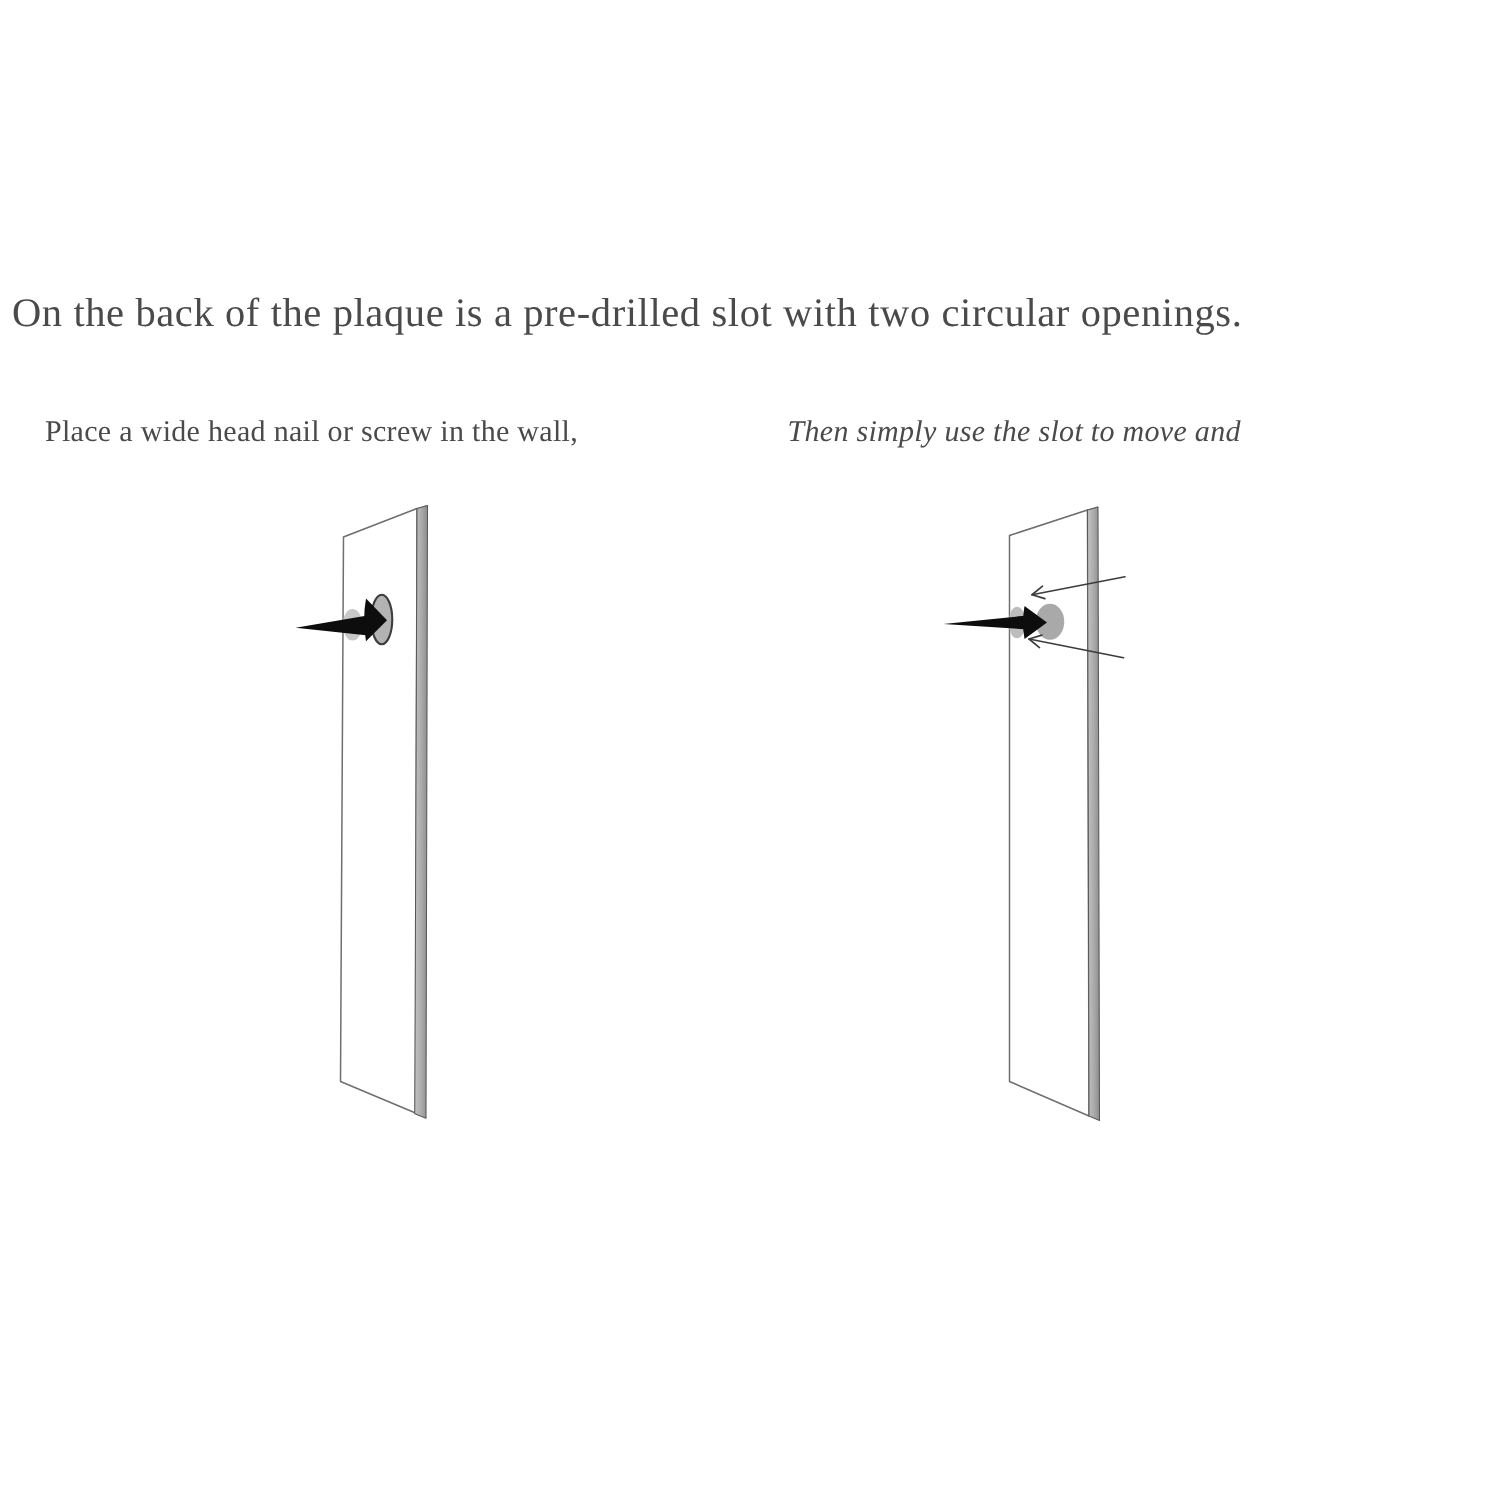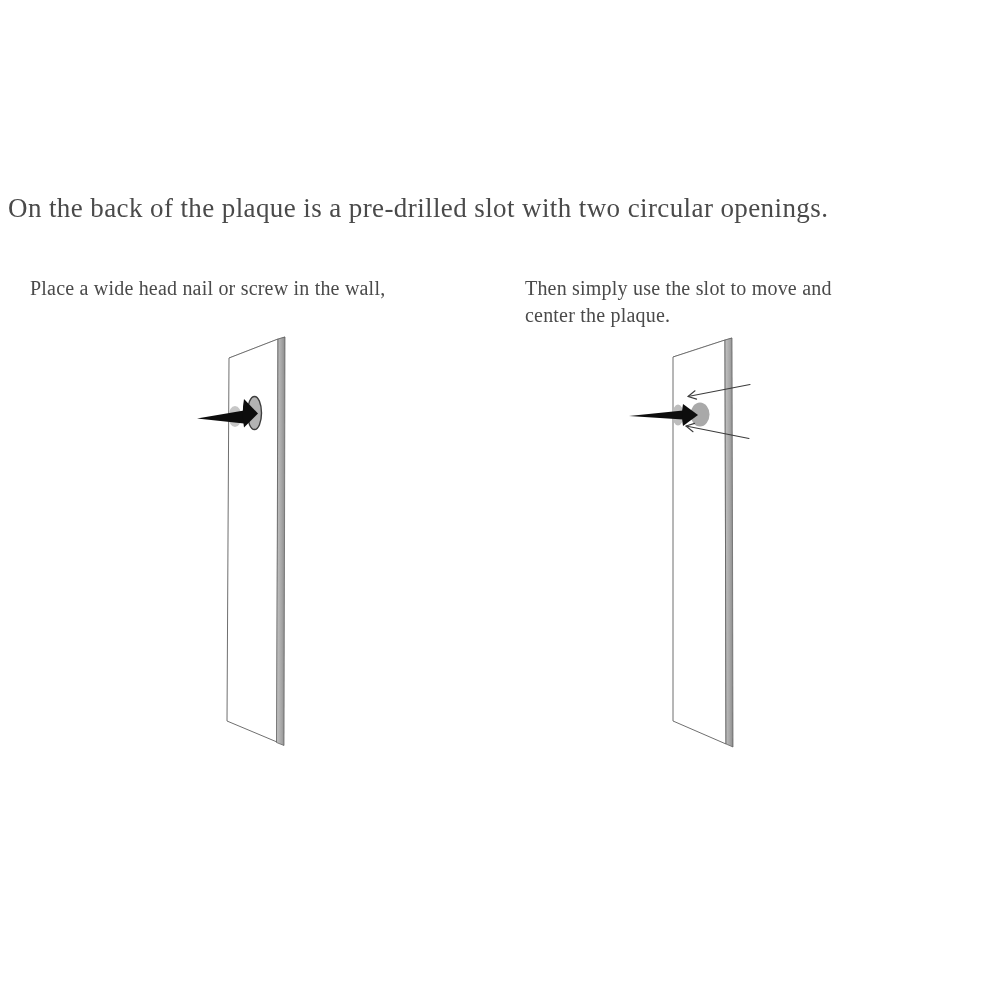--- a/index.html
+++ b/index.html
@@ -31,21 +31,21 @@
   .caption {
     position: absolute;
     top: 275px;
     text-align: left;
     font-size: 20px;
     line-height: 27px;
     letter-spacing: 0.2px;
     color: var(--text, #4a4a4a);
   }
   .caption-left  { left: 30px;  width: 450px; }
-  .caption-right { left: 525px; width: 360px; }
+  .caption-right { left: 525px; width: 360px; font-style: italic; }
   .art {
     position: absolute;
     left: 0;
     top: 0;
     width: 1000px;
     height: 1000px;
   }
   
   .front  { fill: #ffffff; stroke: #6f6f6f; stroke-width: 1; stroke-linejoin: round; }
   .sliver { fill: #ececec; stroke: #909090; stroke-width: 0.6; stroke-linejoin: round; }
@@ -63,21 +63,20 @@
 <div class="page">
 
   <div class="title">On the back of the plaque is a pre-drilled slot with two circular openings.</div>
 
   <div class="caption caption-left">
     <div>Place a wide head nail or screw in the wall,</div>
   </div>
 
   <div class="caption caption-right">
     <div>Then simply use the slot to move and</div>
-    <div>center the plaque.</div>
   </div>
 
   <svg class="art" viewBox="0 0 1000 1000" xmlns="http://www.w3.org/2000/svg">
     <defs>
       <linearGradient id="edgeGrad" x1="0" y1="0" x2="1" y2="0">
         <stop offset="0" stop-color="#c3c3c3"></stop>
         <stop offset="0.55" stop-color="#a9a9a9"></stop>
         <stop offset="1" stop-color="#8d8d8d"></stop>
       </linearGradient>
     </defs>

